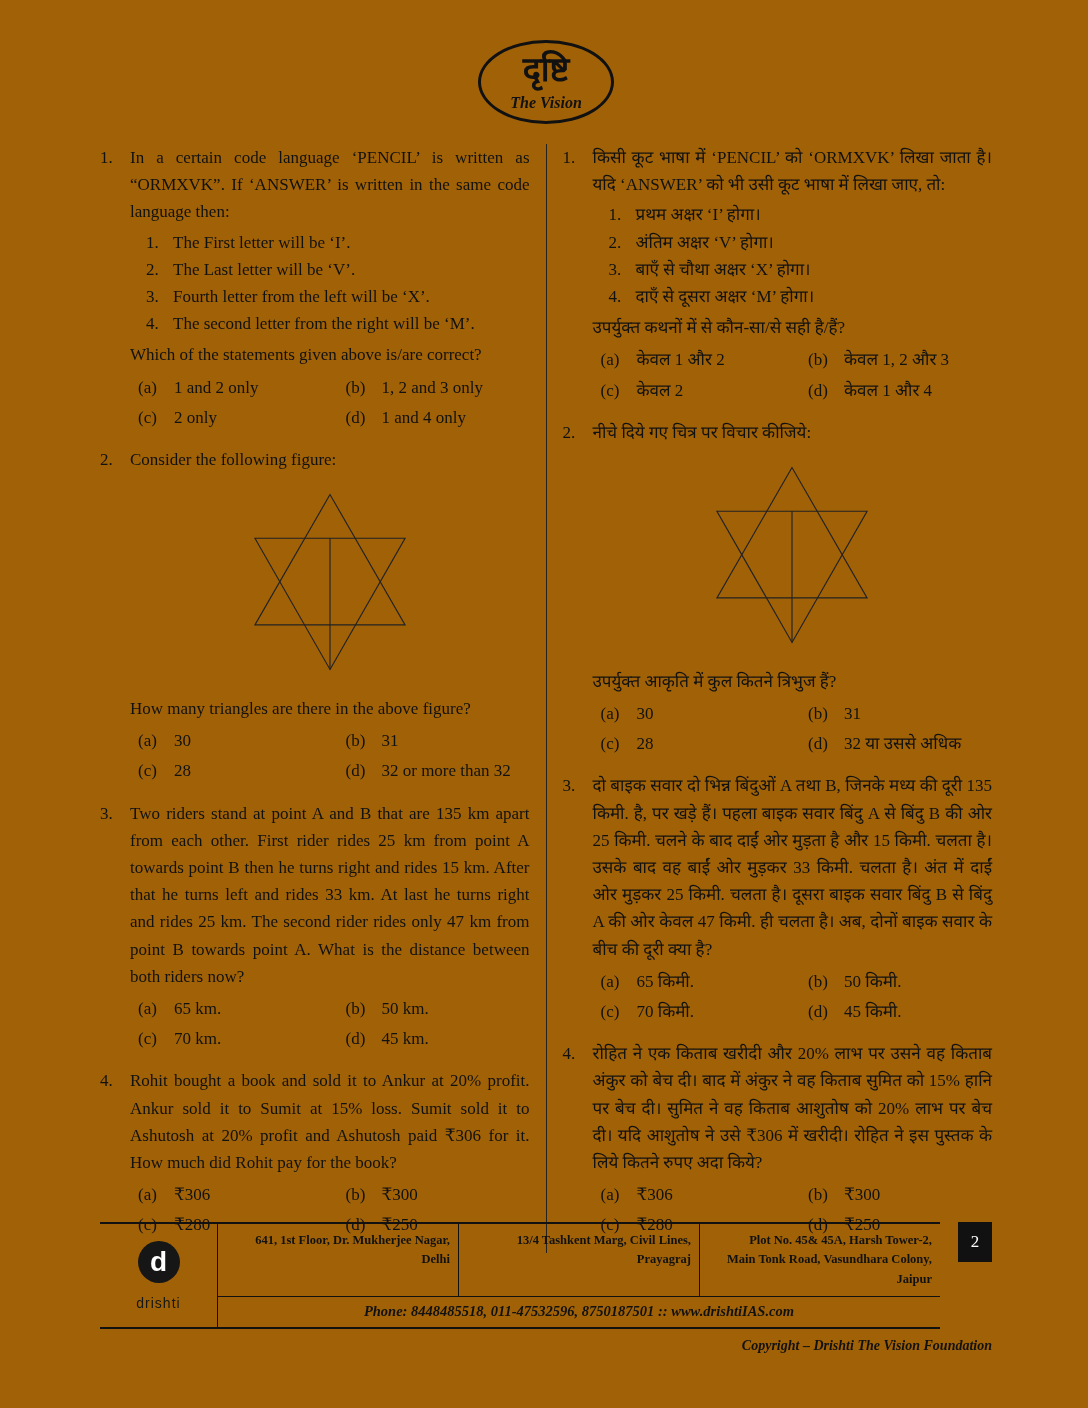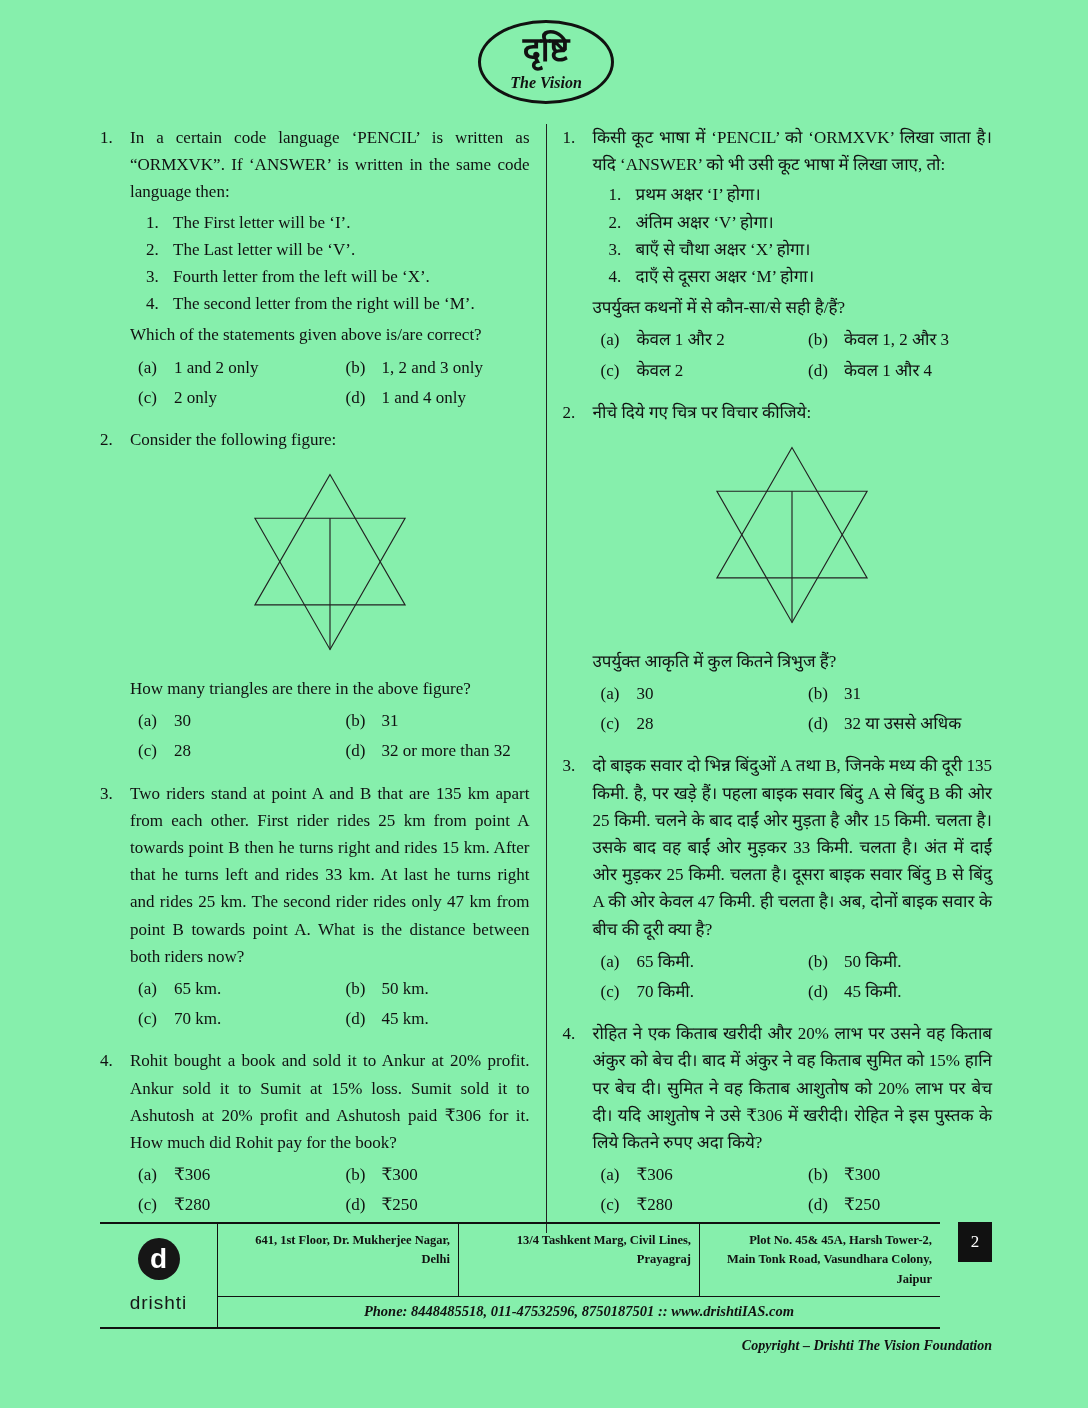--- a/index.html
+++ b/index.html
@@ -1,19 +1,19 @@
 <!DOCTYPE html>
 <html><head>
 <meta charset="utf-8">
 <style>
   * { margin:0; padding:0; box-sizing:border-box; }
   html,body { background:#ffffff; }
   body { font-family:"Liberation Serif","DejaVu Serif",serif; color:#111; }
-  .page { width:1088px; height:1408px; background:#86efac; position:relative; margin:0 auto;
-          padding:20px 96px 0 100px; overflow:hidden; }
+  .page { width:1088px; height:1408px; background:#a16207; position:relative; margin:0 auto;
+          padding:40px 96px 0 100px; overflow:hidden; }
 
   
   .logo-wrap { display:flex; justify-content:center; margin-bottom:20px; }
   .logo-ellipse { width:136px; height:84px; border:3px solid #111; border-radius:50%;
                   display:flex; flex-direction:column; align-items:center; justify-content:center; }
   .logo-main { font-size:34px; font-weight:bold; line-height:1.05; }
   .logo-sub { font-size:16px; font-style:italic; font-weight:bold; margin-top:7px; }
 
   
   .columns { display:flex; align-items:stretch; }
@@ -44,21 +44,21 @@
 
   
   .footer { position:absolute; left:100px; right:96px; bottom:54px; }
   .footer-row { display:flex; align-items:flex-start; }
   .footer-box { flex:1; border-top:2px solid #111; border-bottom:2px solid #111; display:flex; }
   .brand-cell { flex:0 0 118px; border-right:1px solid #111; display:flex; flex-direction:column;
                 align-items:center; justify-content:center; padding:7px 0 5px; }
   .brand-circle { width:42px; height:42px; border-radius:50%; background:#161616; color:#fff;
                   font-family:"Liberation Sans","DejaVu Sans",sans-serif; font-weight:bold; font-size:28px;
                   display:flex; align-items:center; justify-content:center; }
-  .brand-name { font-family:"Liberation Sans","DejaVu Sans",sans-serif; font-size:19px; color:#161616;
+  .brand-name { font-family:"Liberation Sans","DejaVu Sans",sans-serif; font-size:14px; color:#161616;
                 letter-spacing:1px; margin-top:12px; }
   .footer-main { flex:1; display:flex; flex-direction:column; min-width:0; }
   .addr-row { display:flex; flex:1; }
   .addr { flex:1; padding:7px 8px; font-size:12.5px; font-weight:bold; text-align:right; line-height:1.55; }
   .addr + .addr { border-left:1px solid #111; }
   .phone-row { border-top:1px solid #111; text-align:center; font-weight:bold; font-size:14.5px; padding:6px 0 7px;font-style:italic; }
   .page-badge { flex:0 0 34px; width:34px; height:40px; background:#111; color:#fff;
                 display:flex; align-items:center; justify-content:center; font-size:17px; margin-left:18px; }
   .copyright { text-align:right; font-style:italic; font-weight:bold; font-size:14px; margin-top:9px; }
 </style>

